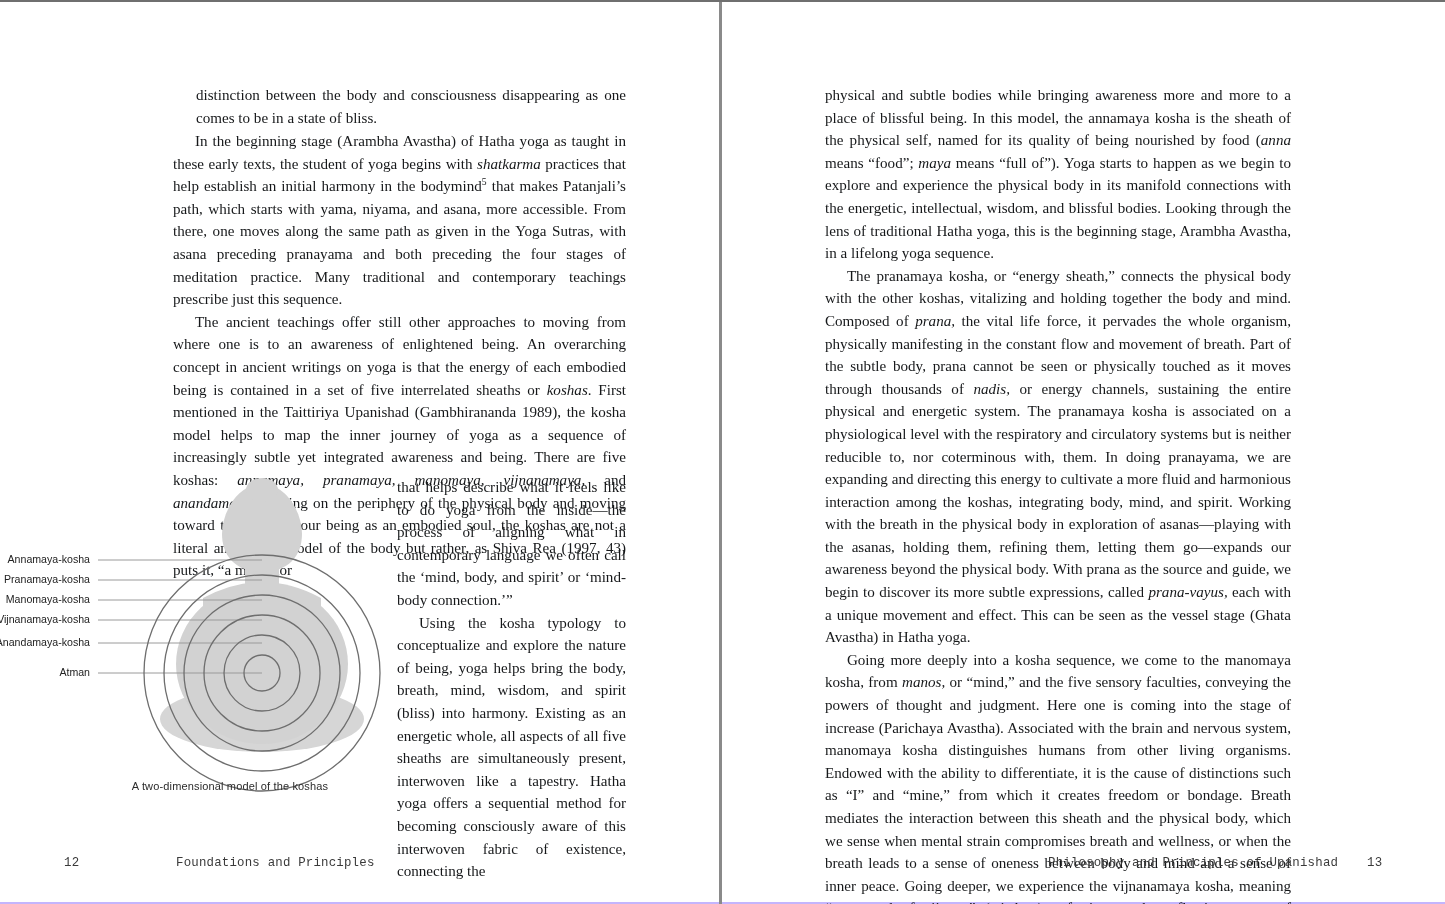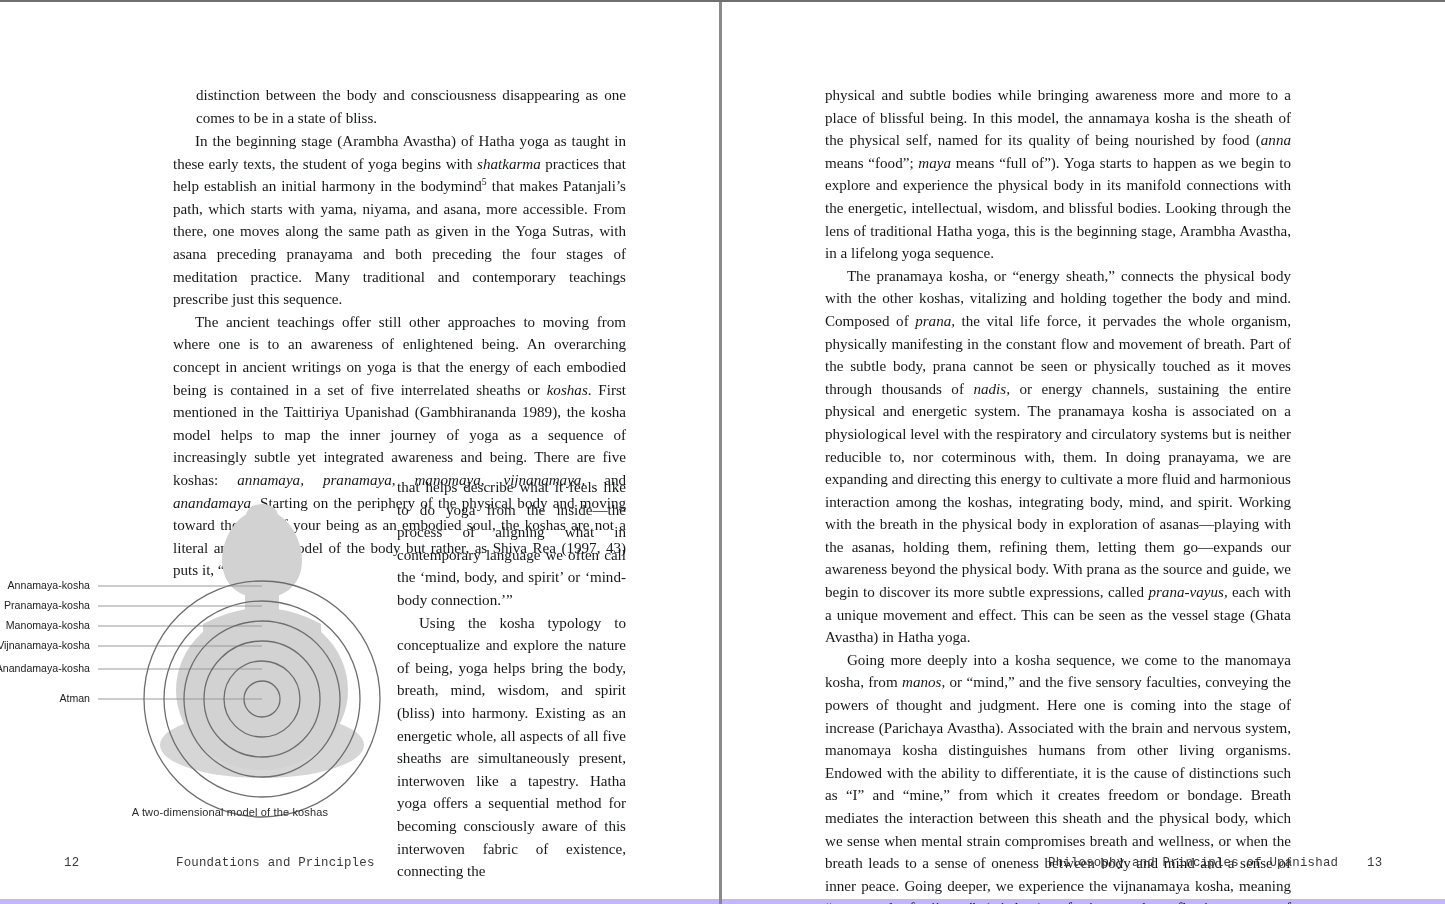--- a/index.html
+++ b/index.html
@@ -14,21 +14,21 @@
     color: #111111;
     overflow: hidden;
   }
 
   #spread {
     position: relative;
     width: 1445px;
     height: 904px;
     box-sizing: border-box;
     border-top: 2px solid #6f6f6f;
-    border-bottom: 5px solid #c4b5fd;
+    border-bottom: 2px solid #c4b5fd;
     background: #ffffff;
   }
 
   
   #gutter {
     position: absolute;
     left: 719px;
     top: 0;
     width: 3px;
     height: 904px;
@@ -89,21 +89,21 @@
   sup {
     font-size: 0.64em;
     vertical-align: super;
     line-height: 0;
   }
 
   
   #figure {
     position: absolute;
     left: 0px;
-    top: 492px;
+    top: 466px;
     width: 400px;
     height: 345px;
     text-decoration: underline;
   }
   #figure svg { display: block; }
 
   .fig-caption {
     position: absolute;
     left: 60px;
     top: 312px;

